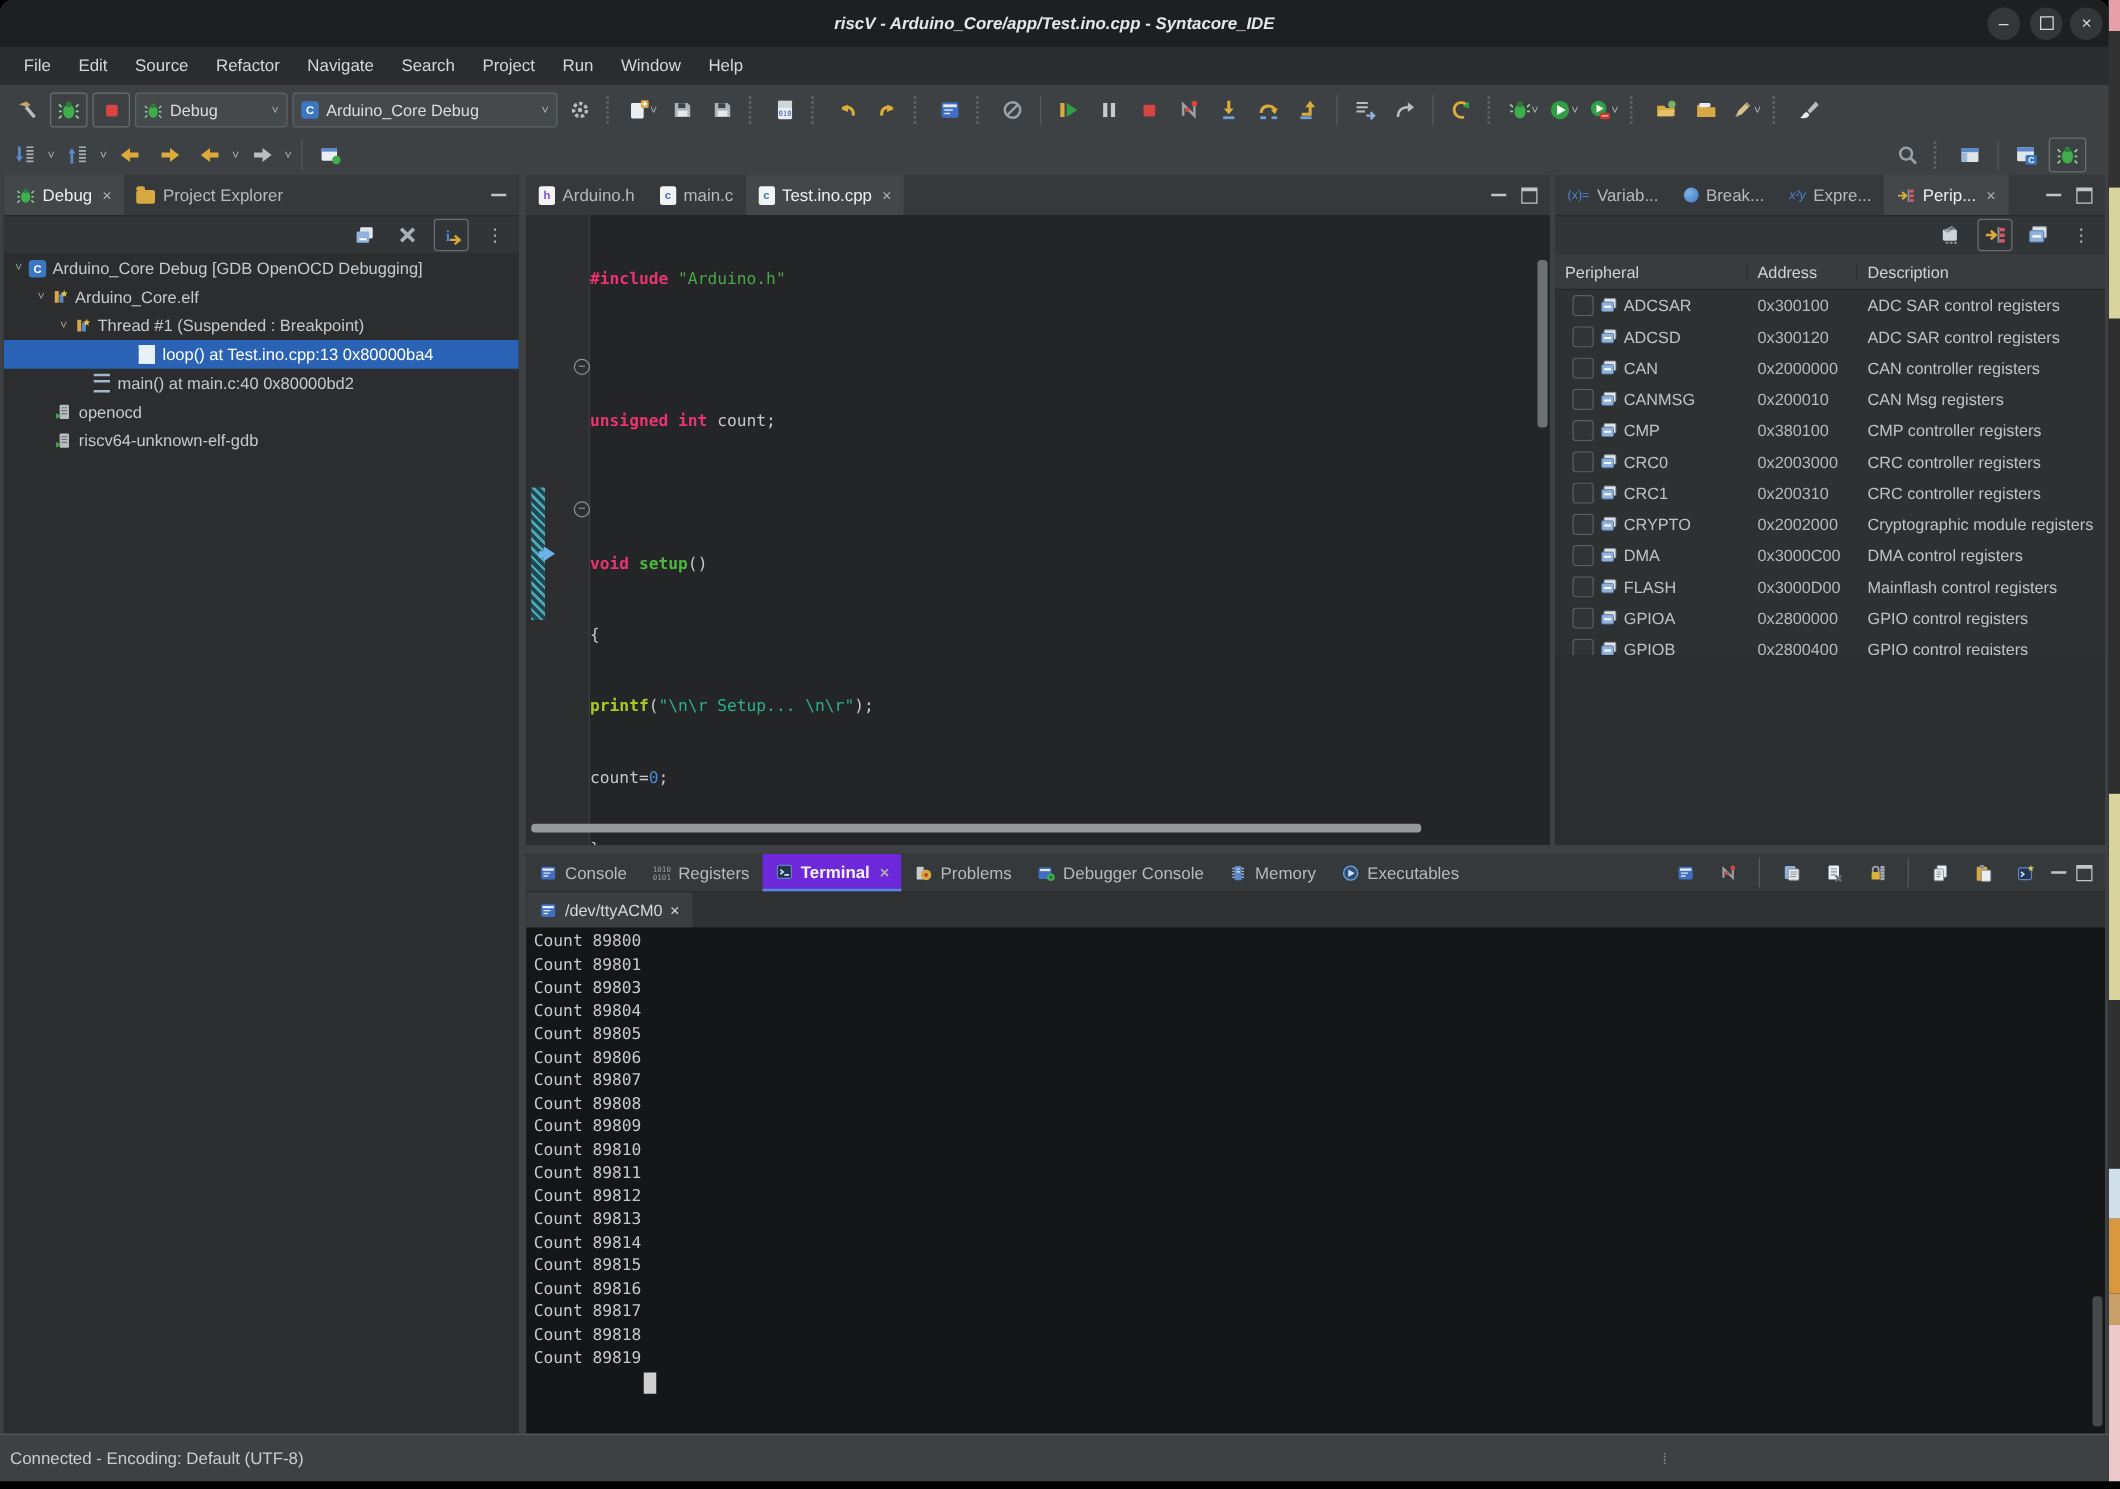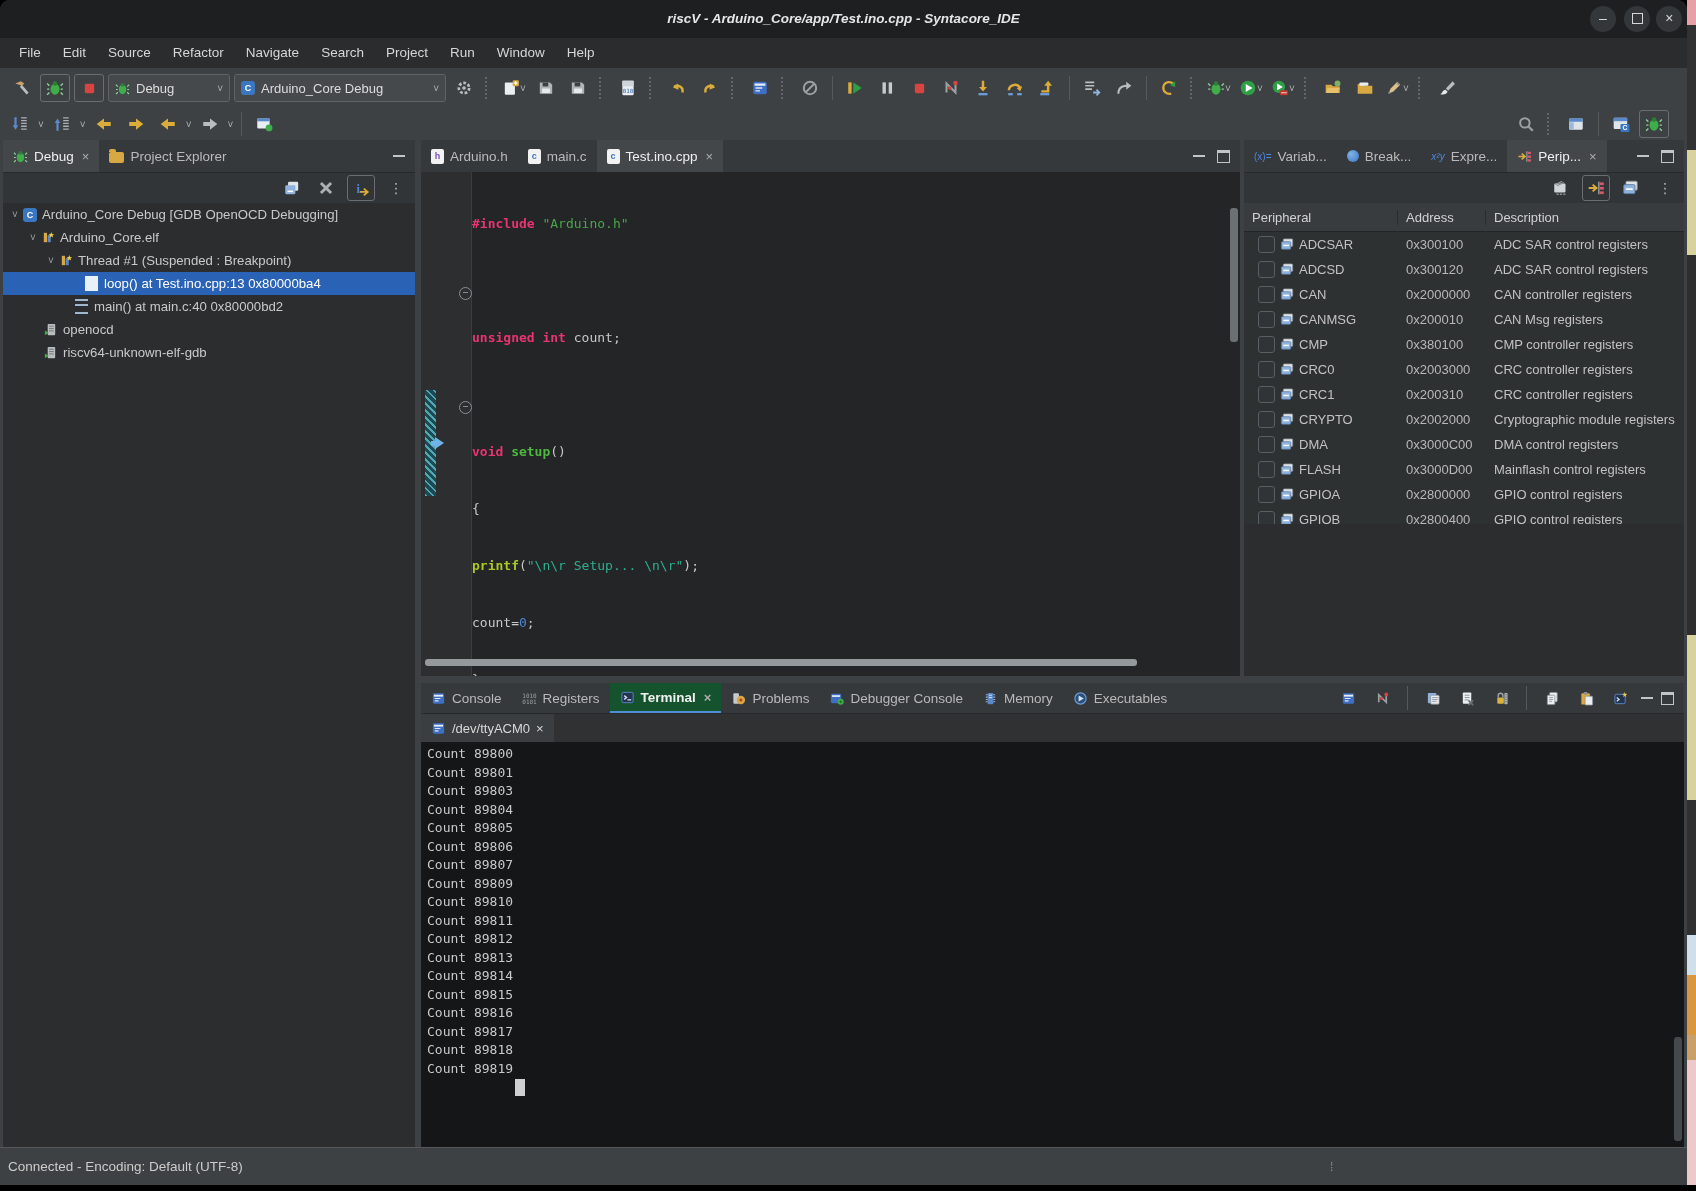--- a/index.html
+++ b/index.html
@@ -34,21 +34,21 @@
   .chev{color:#aeb2b5;font-size:10px;}
   .i{width:18px;height:18px;display:block;}
   .i14{width:15px;height:15px;display:block;}
   .spacer{flex:1 1 auto;}
   
   .panel{position:absolute;background:#2b2d2f;overflow:hidden;}
   .ptabs{height:32px;background:#36393b;display:flex;align-items:stretch;border-bottom:1px solid #27292b;}
   .ptab{display:flex;align-items:center;gap:6px;padding:0 10px;color:#b9b9b9;font-size:13.5px;}
   .ptab.active{background:#43474a;color:#eeeeee;}
   .ptab .x{color:#aeaeae;font-size:13px;margin-left:2px;}
-  .ptab.bactive{background:#14532d;border-bottom:2px solid #4f8ed6;color:#f0f0f0;font-weight:bold;}
+  .ptab.bactive{background:#6d28d9;border-bottom:2px solid #4f8ed6;color:#f0f0f0;font-weight:bold;}
   .minmax{display:flex;align-items:center;gap:12px;padding:0 10px;margin-left:auto;}
   .mm-min{width:12px;height:2px;background:#c2c5c7;}
   .mm-max{width:11px;height:9px;border:1.5px solid #c2c5c7;border-top-width:3px;}
   .vtoolbar{height:30px;background:#323537;display:flex;align-items:center;justify-content:flex-end;
     gap:8px;padding:0 6px;border-bottom:1px solid #26282a;}
   .vbtn{width:26px;height:24px;display:flex;align-items:center;justify-content:center;border-radius:3px;}
   .vbtn.boxed{border:1px solid #6a6e72;}
   .dots3{color:#b5b8ba;font-size:14px;letter-spacing:0;}
   
   .tree{position:absolute;left:0;right:0;top:63px;bottom:0;background:#2b2d2f;font-size:13.2px;}
@@ -714,21 +714,21 @@
             </svg>
           <span>Arduino_Core.elf</span>
         </div>
         <div class="trow" style="padding-left:42px">
           <span class="tchev">˅</span>
           <svg class="i14" style="margin:0 4px 0 2px">
               <use href="#s-exe"></use>
             </svg>
           <span>Thread #1 (Suspended : Breakpoint)</span>
         </div>
-        <div class="trow sel" style="padding-left:78px">
+        <div class="trow sel" style="padding-left:104px">
           <span class="stack3"></span>
           <span>loop() at Test.ino.cpp:13 0x80000ba4</span>
         </div>
         <div class="trow" style="padding-left:68px">
           <span class="stack3"></span>
           <span>main() at main.c:40 0x80000bd2</span>
         </div>
         <div class="trow" style="padding-left:40px">
           <svg class="i14" style="margin:0 5px 0 0">
               <use href="#s-proc"></use>
@@ -1096,20 +1096,21 @@
       <div class="term">
         <div>
 
         <div class="tline">Count 89800</div>
             <div class="tline">Count 89801</div>
             <div class="tline">Count 89803</div>
             <div class="tline">Count 89804</div>
             <div class="tline">Count 89805</div>
             <div class="tline">Count 89806</div>
             <div class="tline">Count 89807</div>
+            <div class="tline">Count 89808</div>
             <div class="tline">Count 89809</div>
             <div class="tline">Count 89810</div>
             <div class="tline">Count 89811</div>
             <div class="tline">Count 89812</div>
             <div class="tline">Count 89813</div>
             <div class="tline">Count 89814</div>
             <div class="tline">Count 89815</div>
             <div class="tline">Count 89816</div>
             <div class="tline">Count 89817</div>
             <div class="tline">Count 89818</div>

